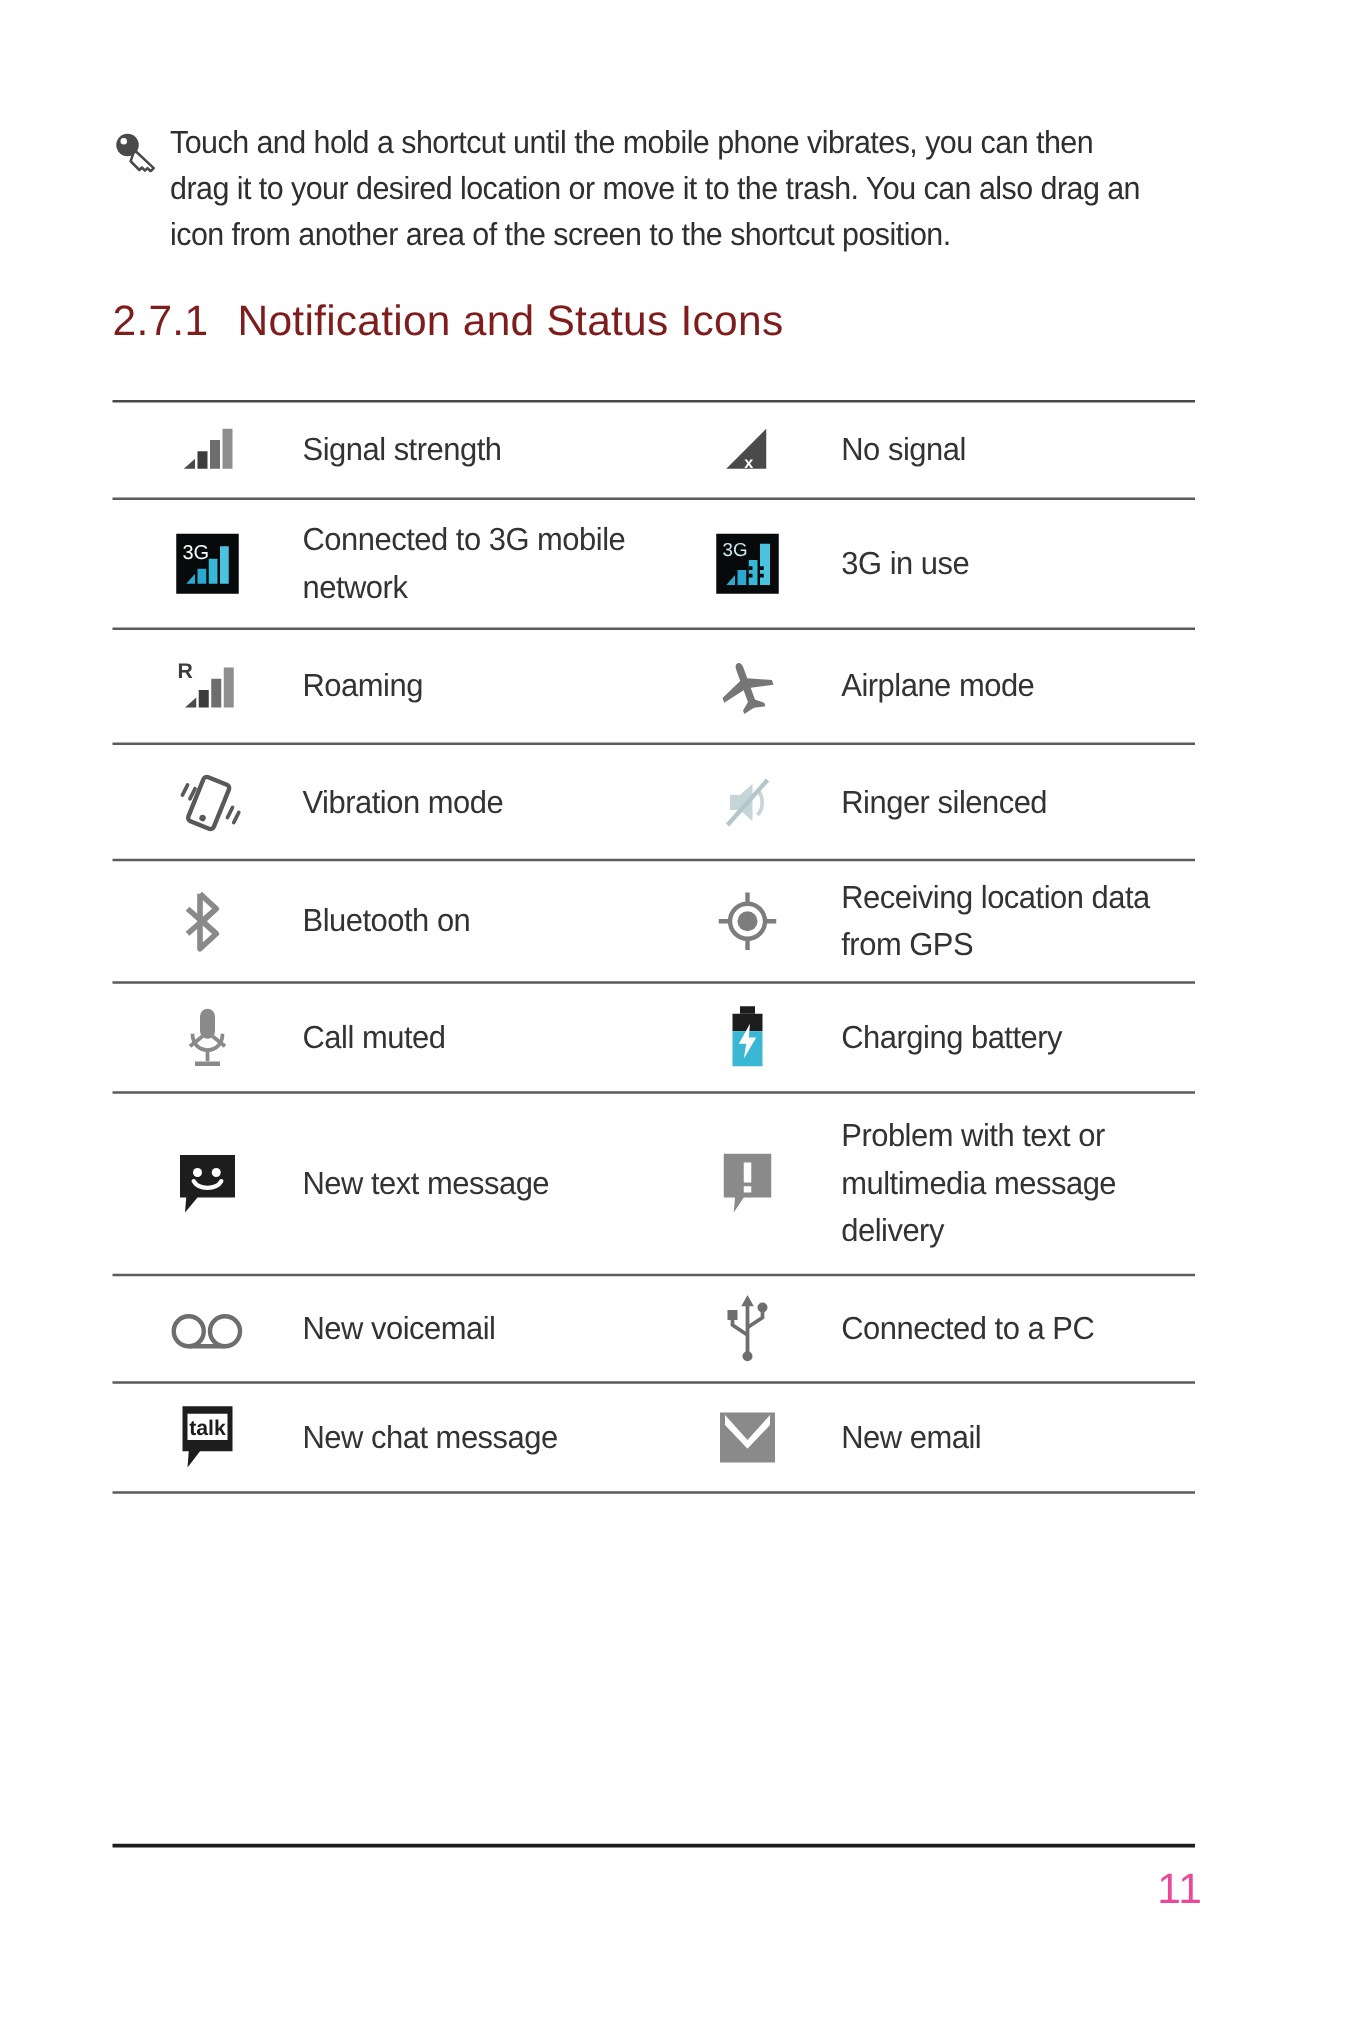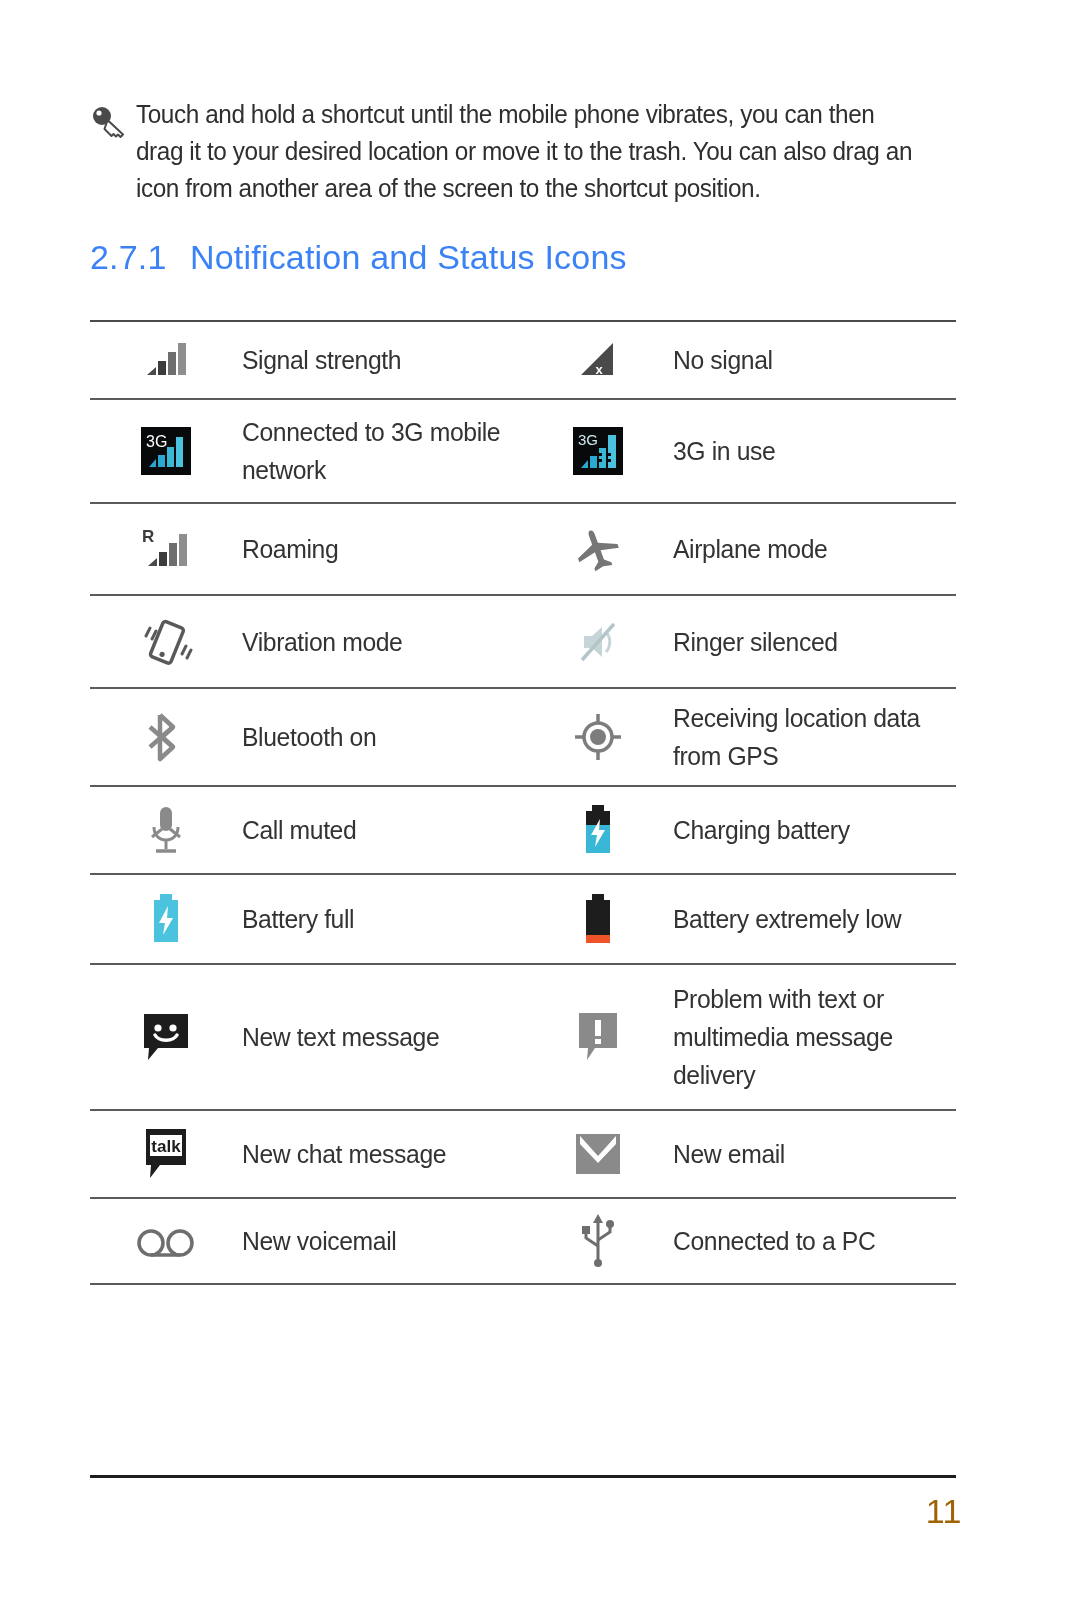--- a/index.html
+++ b/index.html
@@ -43,21 +43,21 @@
     transform: scaleX(0.955);
     transform-origin: left top;
   }
 
   
   .heading {
     position: absolute;
     left: 90px; top: 238px;
     font-size: 34px;
     letter-spacing: 0.2px;
-    color: #3b82f6;
+    color: #7f1d1d;
     white-space: nowrap;
   }
   .heading .num { display: inline-block; width: 100px; }
 
   
   .tbl {
     position: absolute;
     left: 90px; top: 320px;
     width: 866px;
     border-collapse: collapse;
@@ -114,21 +114,21 @@
     position: absolute;
     left: 90px; top: 1475px;
     width: 866px;
     height: 3px;
     background: #1d1d1d;
   }
   .pageno {
     position: absolute;
     right: 118px; top: 1492px;
     font-size: 34px;
-    color: #a16207;
+    color: #ec4899;
     letter-spacing: 0.5px;
   }
 </style>
 </head>
 <body>
 
 <div class="page">
 
   <div class="tip">
     <div class="tip-icon">
@@ -305,42 +305,20 @@
           <rect x="8" y="10" width="24" height="14" fill="#1d1d1d"></rect>
           <rect x="8" y="24" width="24" height="28" fill="#39b7d4"></rect>
           <polygon points="22,18 13,34 19,34 17,46 27,29 21,29" fill="#ffffff"></polygon>
         </svg>
       </div>
       <div class="cell-label2">
         <span class="rowtxt">Charging battery</span>
       </div>
     </div>
 
-    <div class="row" style="height:90px">
-      <div class="cell-icon">
-        <svg class="ico" width="40" height="58" viewBox="0 0 40 58">
-          <rect x="14" y="4" width="12" height="6" fill="#4cc3de"></rect>
-          <rect x="8" y="10" width="24" height="42" fill="#4cc3de"></rect>
-          <polygon points="22,16 13,33 19,33 17,45 27,28 21,28" fill="#ffffff"></polygon>
-        </svg>
-      </div>
-      <div class="cell-label">
-        <span class="rowtxt">Battery full</span>
-      </div>
-      <div class="cell-icon2">
-        <svg class="ico" width="40" height="58" viewBox="0 0 40 58">
-          <rect x="14" y="4" width="12" height="6" fill="#1d1d1d"></rect>
-          <rect x="8" y="10" width="24" height="35" fill="#1d1d1d"></rect>
-          <rect x="8" y="45" width="24" height="8" fill="#f0522a"></rect>
-        </svg>
-      </div>
-      <div class="cell-label2">
-        <span class="rowtxt">Battery extremely low</span>
-      </div>
-    </div>
 
 
 
     <div class="row" style="height:146px">
       <div class="cell-icon">
         <svg class="ico" width="56" height="58" viewBox="0 0 56 58">
           <path d="M6 6 L50 6 L50 40 L20 40 L10 52 L11 40 L6 40 Z" fill="#1d1d1d"></path>
           <circle cx="20" cy="20" r="3.6" fill="#ffffff"></circle>
           <circle cx="35" cy="20" r="3.6" fill="#ffffff"></circle>
           <path d="M17 27 c4 7 18 7 22 0" fill="none" stroke="#ffffff" stroke-width="3.5" stroke-linecap="round"></path>
@@ -351,42 +329,20 @@
       </div>
       <div class="cell-icon2">
         <svg class="ico" width="54" height="58" viewBox="0 0 54 58">
           <path d="M8 5 L46 5 L46 40 L24 40 L16 52 L17 40 L8 40 Z" fill="#8a8a8a"></path>
           <rect x="24" y="12" width="6" height="16" fill="#ffffff"></rect>
           <rect x="24" y="31" width="6" height="5" fill="#ffffff"></rect>
         </svg>
       </div>
       <div class="cell-label2">
         <span class="rowtxt">Problem with text or multimedia message delivery</span>
-      </div>
-    </div>
-
-    <div class="row" style="height:88px">
-      <div class="cell-icon">
-        <svg class="ico" width="52" height="58" viewBox="0 0 52 58">
-          <path d="M6 4 L46 4 L46 40 L20 40 L10 53 L11 40 L6 40 Z" fill="#1d1d1d"></path>
-          <rect x="10" y="10" width="32" height="21" fill="#ffffff"></rect>
-          <text x="26" y="27" font-family="Liberation Sans, sans-serif" font-size="17" font-weight="bold" fill="#1d1d1d" text-anchor="middle">talk</text>
-        </svg>
-      </div>
-      <div class="cell-label">
-        <span class="rowtxt">New chat message</span>
-      </div>
-      <div class="cell-icon2">
-        <svg class="ico" width="56" height="48" viewBox="0 0 56 48">
-          <rect x="6" y="4" width="44" height="40" fill="#8a8a8a"></rect>
-          <polygon points="10,6 28,26 46,6 46,14 28,33 10,14" fill="#ffffff"></polygon>
-        </svg>
-      </div>
-      <div class="cell-label2">
-        <span class="rowtxt">New email</span>
       </div>
     </div>
 
     <div class="row" style="height:86px">
       <div class="cell-icon">
         <svg class="ico" width="64" height="40" viewBox="0 0 64 40">
           <circle cx="17" cy="22" r="12" fill="none" stroke="#6e6e6e" stroke-width="3.5"></circle>
           <circle cx="46" cy="22" r="12" fill="none" stroke="#6e6e6e" stroke-width="3.5"></circle>
           <line x1="17" y1="34" x2="46" y2="34" stroke="#6e6e6e" stroke-width="3.5"></line>
         </svg>
@@ -405,18 +361,40 @@
             <path d="M22 28 L34 20 L34 15" fill="none"></path>
             <circle cx="34" cy="12" r="4" stroke="none"></circle>
           </g>
         </svg>
       </div>
       <div class="cell-label2">
         <span class="rowtxt">Connected to a PC</span>
       </div>
     </div>
 
+    <div class="row" style="height:88px">
+      <div class="cell-icon">
+        <svg class="ico" width="52" height="58" viewBox="0 0 52 58">
+          <path d="M6 4 L46 4 L46 40 L20 40 L10 53 L11 40 L6 40 Z" fill="#1d1d1d"></path>
+          <rect x="10" y="10" width="32" height="21" fill="#ffffff"></rect>
+          <text x="26" y="27" font-family="Liberation Sans, sans-serif" font-size="17" font-weight="bold" fill="#1d1d1d" text-anchor="middle">talk</text>
+        </svg>
+      </div>
+      <div class="cell-label">
+        <span class="rowtxt">New chat message</span>
+      </div>
+      <div class="cell-icon2">
+        <svg class="ico" width="56" height="48" viewBox="0 0 56 48">
+          <rect x="6" y="4" width="44" height="40" fill="#8a8a8a"></rect>
+          <polygon points="10,6 28,26 46,6 46,14 28,33 10,14" fill="#ffffff"></polygon>
+        </svg>
+      </div>
+      <div class="cell-label2">
+        <span class="rowtxt">New email</span>
+      </div>
+    </div>
+
   </div>
 
   <div class="footline"></div>
   <div class="pageno">11</div>
 
 </div>
 
 </body></html>

